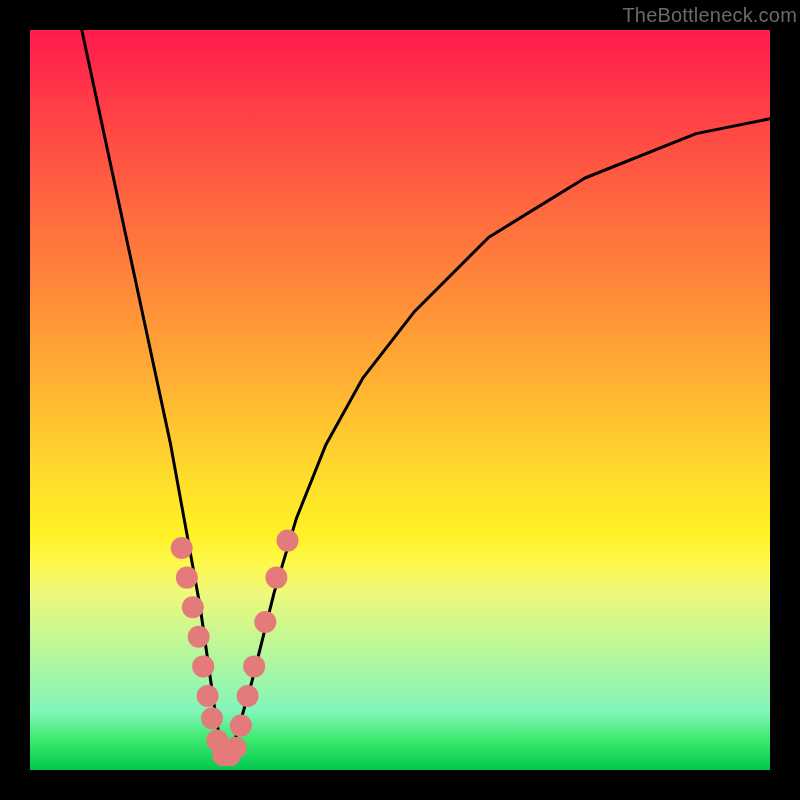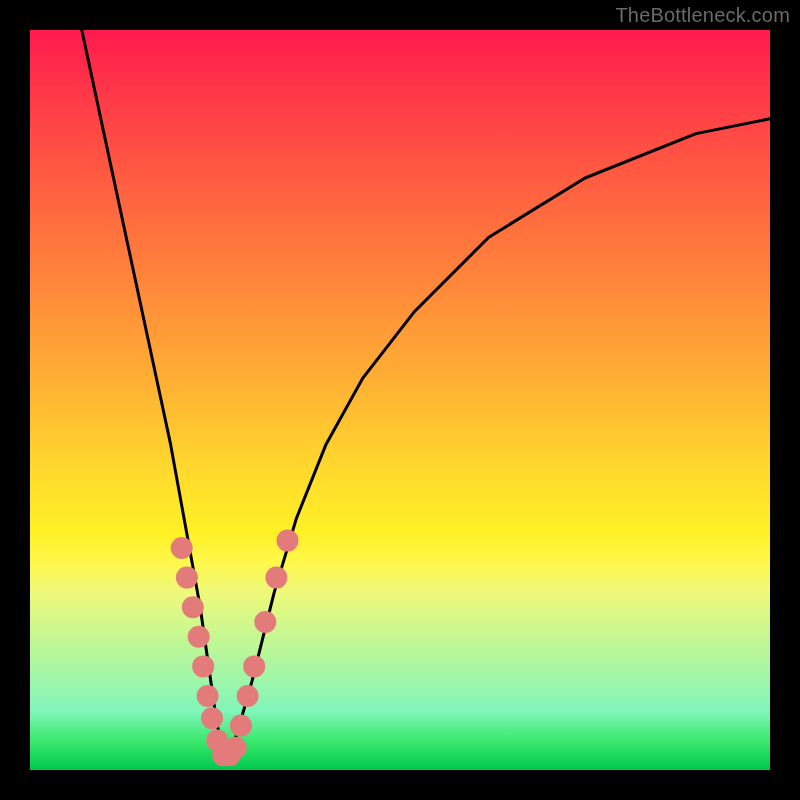--- a/index.html
+++ b/index.html
@@ -41,21 +41,21 @@
       #b8f79a 84%,
       #9df6aa 88%,
       #82f5ba 92%,
       #3be96e 96%,
       #00c94e 100%
     );
   }
   .watermark {
     position: absolute;
     top: 4px;
-    right: 10px;
+    right: 3px;
     color: #6a6a6a;
     font-size: 20px;
     letter-spacing: 0.2px;
     user-select: none;
   }
   svg.curve {
     position: absolute;
     top: 0;
     left: 0;
   }

